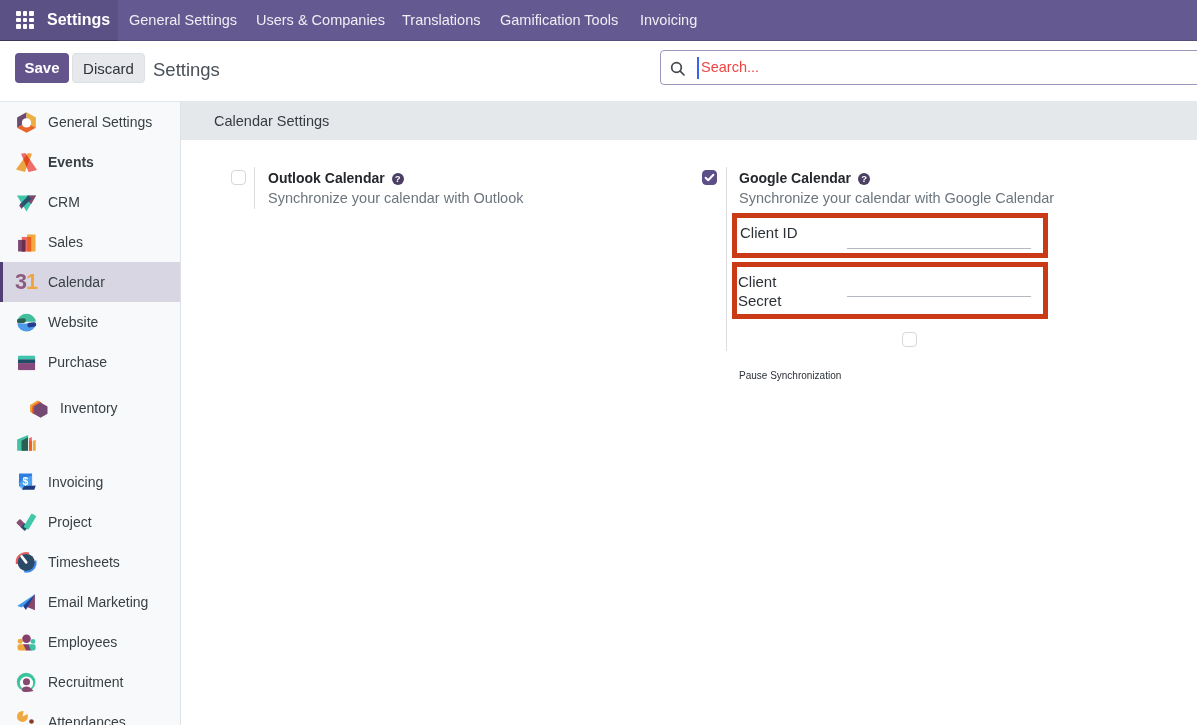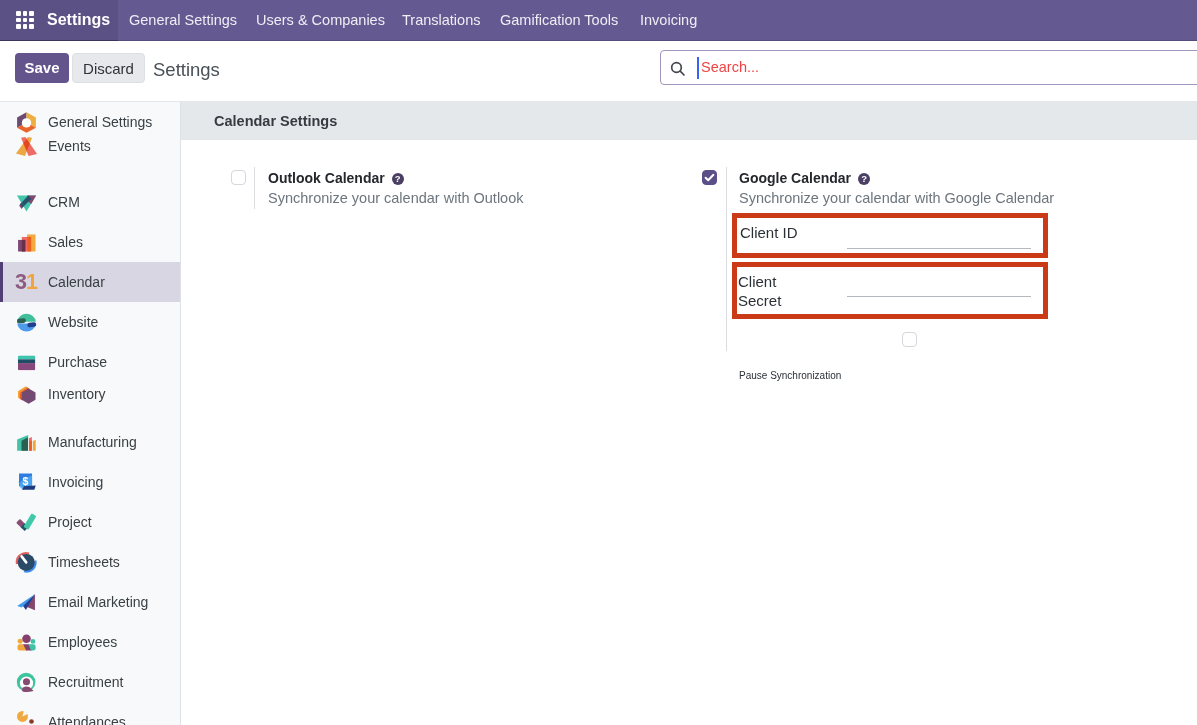--- a/index.html
+++ b/index.html
@@ -42,21 +42,21 @@
   .srow.active svg, .srow.active .icn { left:12px; }
   .srow.active .lbl { left:45px; }
   #cal31 { font-weight:700; font-size:21.5px; letter-spacing:-1px; line-height:22px; }
   #cal31 .c3 { color:#8d5a80; } #cal31 .c1 { color:#f1a43e; }
 
   
   #content { position:absolute; left:181px; top:101px; width:1016px; height:624px;
     background:#fff; border-top:1px solid #e3e6ea; }
   #band { position:absolute; left:181px; top:102px; width:1016px; height:38px; background:#e5e8eb; }
   #bandtxt { position:absolute; left:214px; top:102px; height:38px; line-height:38px;
-    font-size:14.5px; font-weight:700; color:#363b41; }
+    font-size:14.5px; font-weight:400; color:#363b41; }
 
   .cb { position:absolute; width:15px; height:15px; border:1px solid #d4d7db;
     border-radius:4px; background:#fff; }
   .cb.checked { background:#5c4e87; border-color:#5c4e87; }
   .vdiv { position:absolute; width:1px; background:#dadce0; }
   .stitle { position:absolute; font-size:14px; font-weight:700; color:#24282d; line-height:15px; }
   .sdesc { position:absolute; font-size:14.5px; color:#6c757d; line-height:16px; }
   .qm { display:inline-block; width:12px; height:12px; border-radius:50%; background:#4b3f64;
     color:#fff; font-size:9.5px; font-weight:700; text-align:center; line-height:12px;
     vertical-align:1px; margin-left:7px; }
@@ -107,21 +107,21 @@
       <span class="icn" id="icon0" style="width: 23px; height: 23px; display: inline-block;">
         <svg width="23" height="23" viewBox="0 0 24 24" style="position:absolute;left:0;top:0">
           <polygon points="12,1.2 2.2,6.8 2.2,17.4 12,12" fill="#6d4a71"></polygon>
           <polygon points="12,1.2 21.8,6.8 21.8,17.4 12,12" fill="#edaf41"></polygon>
           <polygon points="2.2,17.4 12,22.8 21.8,17.4 12,12" fill="#e9652c"></polygon>
           <circle cx="12" cy="12.4" r="4.9" fill="#fff"></circle>
         </svg>
       </span>
       <span class="lbl">General Settings</span>
     </div>
-    <div class="srow" style="top: 126px;">
+    <div class="srow" style="top: 142px; font-weight: bold;">
       <span class="icn" id="icon1" style="width: 23px; height: 23px; display: inline-block;">
         <svg width="23" height="23" viewBox="0 0 24 24" style="position:absolute;left:0;top:0">
           <polygon points="6.3,2.8 10.8,2.2 23,19.8 14.2,21.9" fill="#ee6b66"></polygon>
           <polygon points="13.4,2.2 17.8,2.8 10.4,21.9 1,19.4" fill="#f3ab45" style="mix-blend-mode:multiply"></polygon>
         </svg>
       </span>
       <span class="lbl">Events</span>
     </div>
     <div class="srow" style="top: 182px;">
       <span class="icn" id="icon2" style="width: 23px; height: 23px; display: inline-block;">
@@ -174,21 +174,21 @@
           </defs>
           <g clip-path="url(#pcl)">
             <rect x="3" y="4.6" width="18.2" height="4.1" fill="#3fc4ae"></rect>
             <rect x="3" y="8.7" width="18.2" height="3.9" fill="#1d4e66"></rect>
             <rect x="3" y="12.6" width="18.2" height="7.6" fill="#87487c"></rect>
           </g>
         </svg>
       </span>
       <span class="lbl">Purchase</span>
     </div>
-    <div class="srow" style="top: 374px;">
+    <div class="srow" style="top: 388px; margin-left: 12px;">
       <span class="icn" id="icon7" style="width: 23px; height: 23px; display: inline-block;">
         <svg width="23" height="23" viewBox="0 0 24 24" style="position:absolute;left:0;top:0">
           <polygon points="3.2,8.6 11.2,3.6 13.6,5 5.6,10 3.2,16 " fill="#f2a33b"></polygon>
           <polygon points="3.2,8.6 11.2,3.6 13.6,5 5.6,10" fill="#f2a33b"></polygon>
           <polygon points="3.2,8.6 5.6,10 5.6,16.8 3.2,15.4" fill="#f2a33b"></polygon>
           <polygon points="5,9.8 13,4.8 15.6,6.3 7.6,11.3" fill="#ea6125"></polygon>
           <polygon points="5,9.8 7.6,11.3 7.6,18.3 5,16.8" fill="#ea6125"></polygon>
           <polygon points="14.2,5.8 21.4,9.9 21.4,17.5 14.2,21.7 7,17.5 7,9.9" fill="#744a72"></polygon>
         </svg>
       </span>
@@ -197,21 +197,20 @@
     <div class="srow" style="top: 422px;">
       <span class="icn" id="icon8" style="width: 23px; height: 23px; display: inline-block;">
         <svg width="23" height="23" viewBox="0 0 24 24" style="position:absolute;left:0;top:0">
           <polygon points="2.2,8.8 13.6,4.2 13.6,20.6 2.2,20.6" fill="#43c3a6"></polygon>
           <polygon points="6.8,10.2 13.6,6.6 13.6,20.6 6.8,20.6" fill="#2a5f51"></polygon>
           <polygon points="14.6,7.6 17.6,6.2 17.6,20.6 14.6,20.6" fill="#ef6a6a"></polygon>
           <polygon points="14.6,11.2 17.6,9.9 17.6,20.6 14.6,20.6" fill="#eb5f24"></polygon>
           <polygon points="18.6,10.4 21.6,9.1 21.6,20.6 18.6,20.6" fill="#f0a73e"></polygon>
         </svg>
       </span>
-      <span class="lbl">Manufacturing</span>
     </div>
     <div class="srow" style="top: 462px;">
       <span class="icn" id="icon9" style="width: 23px; height: 23px; display: inline-block;">
         <svg width="23" height="23" viewBox="0 0 24 24" style="position:absolute;left:0;top:0">
           <path d="M4.2,2.6 H17.8 V16 H4.2 Z" fill="#2f7de0"></path>
           <path d="M17.8,5 V18.2 H9 A7.6,7.6 0 0 1 4.2,11.4 V13 A24,24 0 0 1 17.8,5 Z" fill="#4aa2f0"></path>
           <path d="M4.2,9.5 A7,7 0 0 0 11,18.6 L9,19.6 A7.6,7.6 0 0 1 4.2,12.6 Z" fill="#4aa2f0"></path>
           <polygon points="9.4,16 21.6,15.2 20.2,19.6 7.4,19.6" fill="#1e3b7f"></polygon>
           <text x="10.9" y="14.4" font-family="Liberation Sans" font-size="11" font-weight="bold" fill="#fff" text-anchor="middle">$</text>
         </svg>

